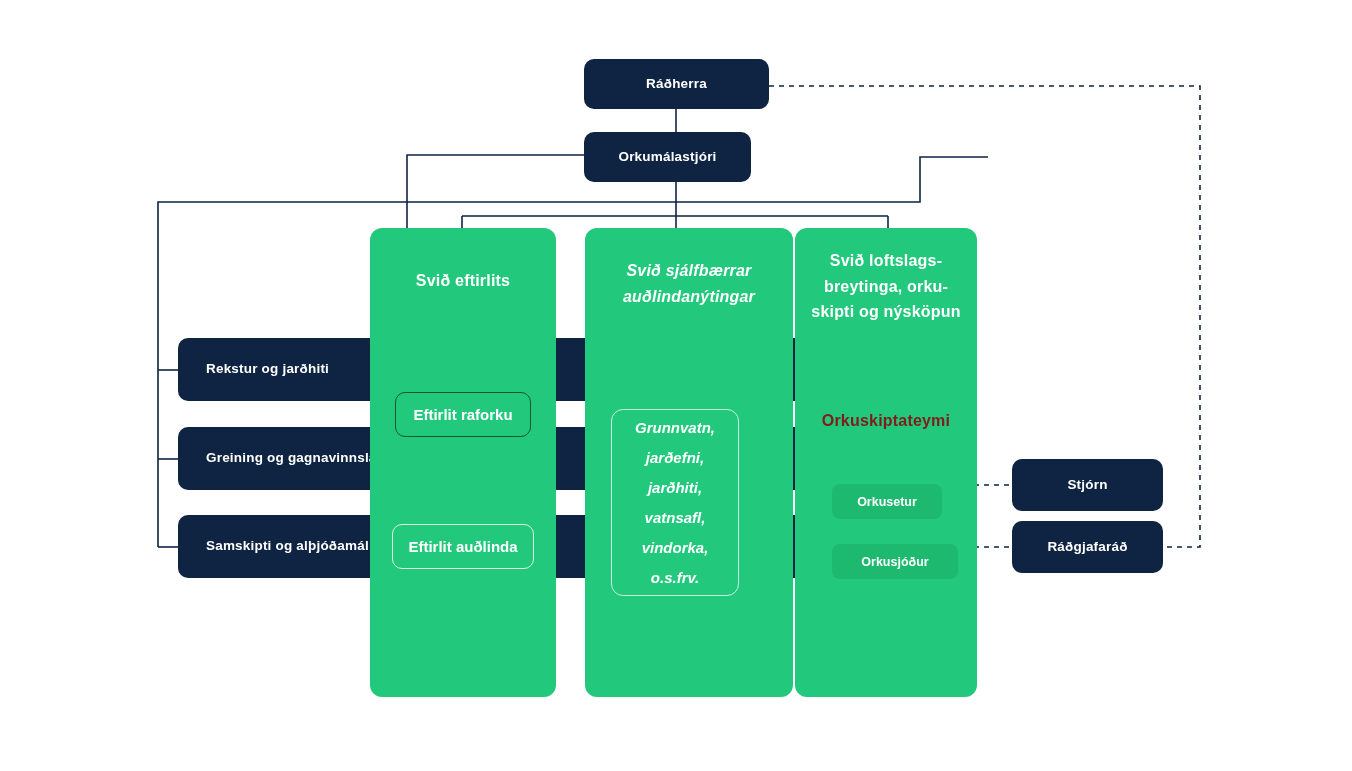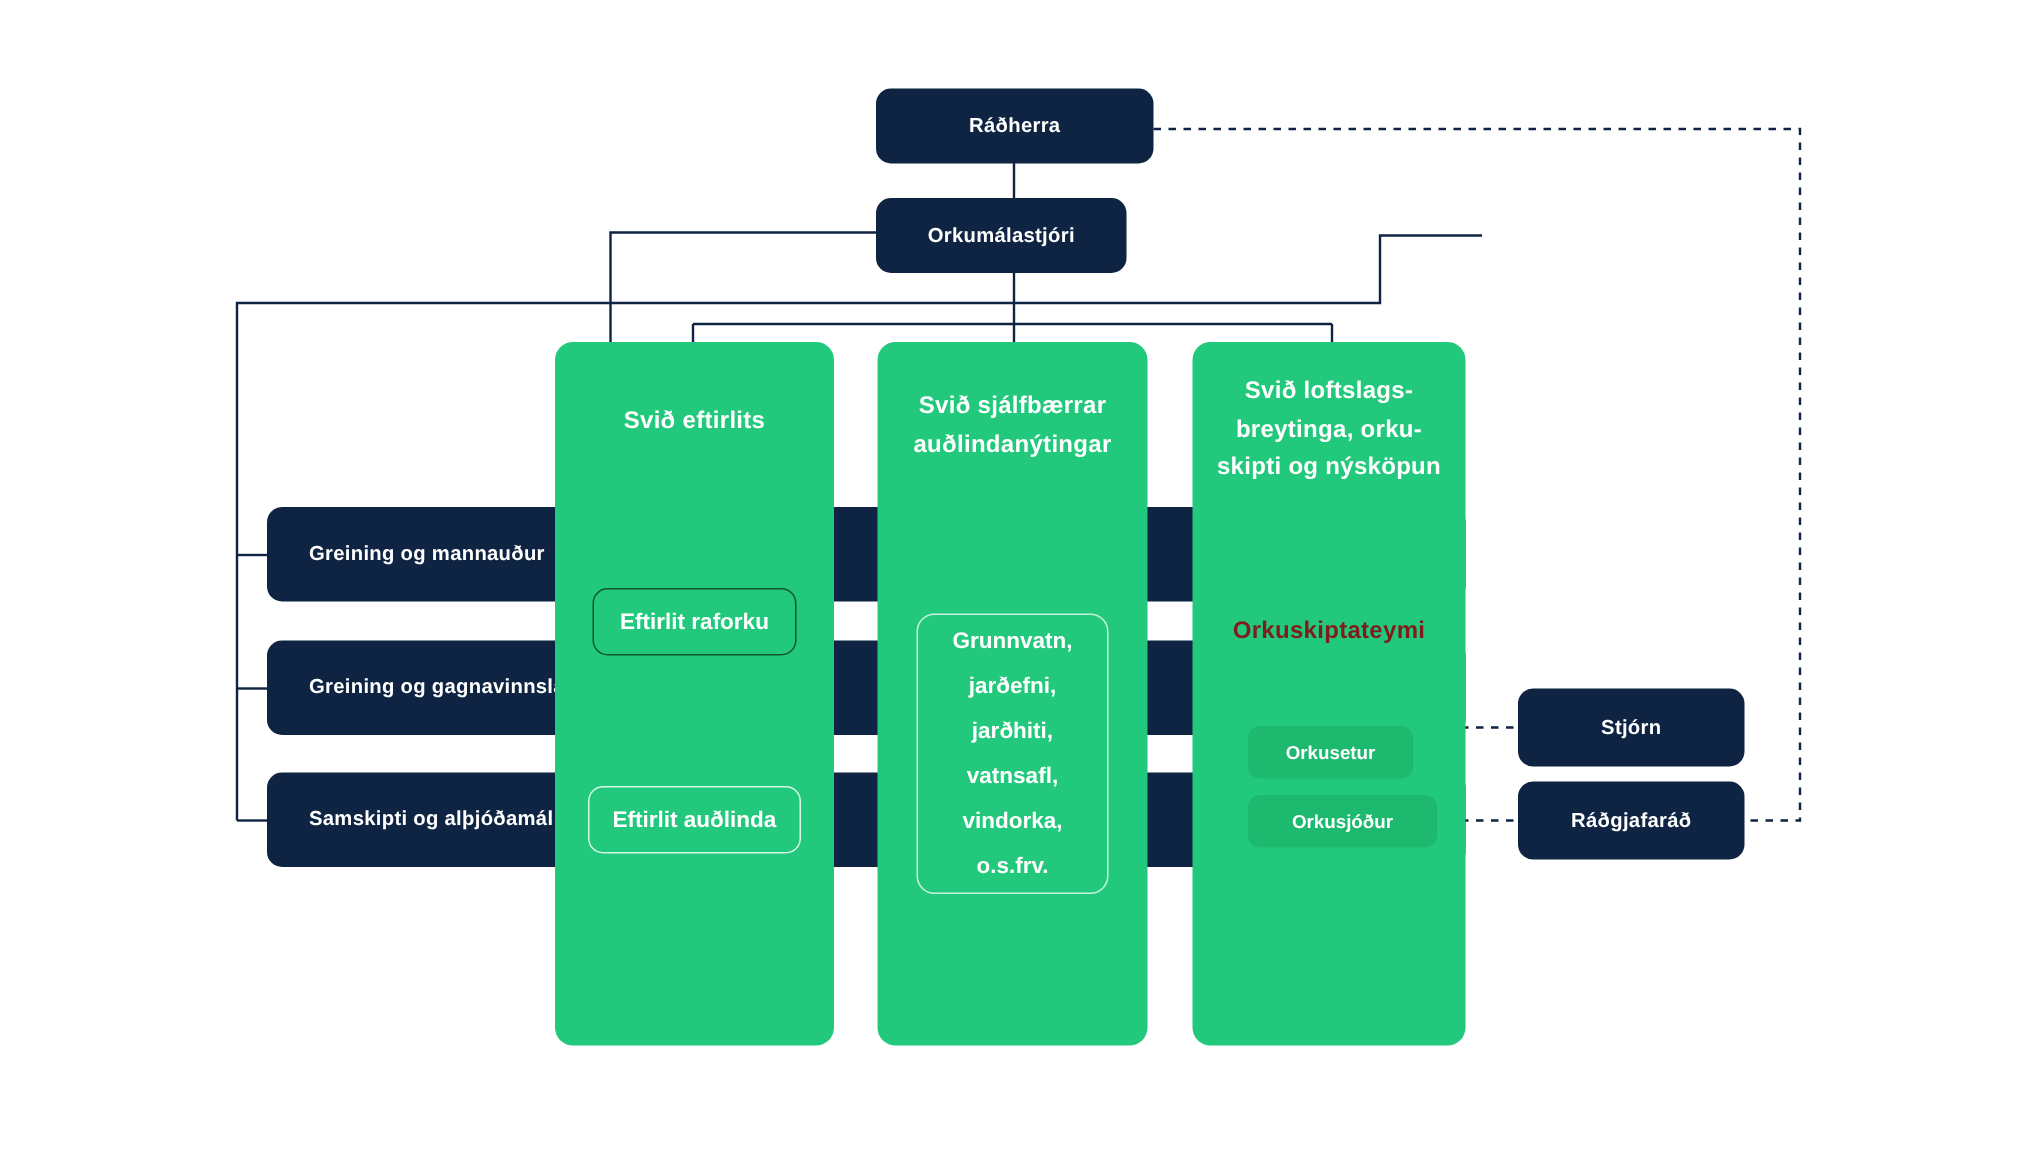--- a/index.html
+++ b/index.html
@@ -141,42 +141,42 @@
 
       <path d="M769,86 L1200,86 L1200,547 L1163,547"></path>
 
       <path d="M944,485 L1012,485"></path>
 
       <path d="M944,547 L1012,547"></path>
     </g>
   </svg>
 
   <div class="node navy" style="left:178px; top:338px; width:799px; height:63px; align-items:flex-start; padding-left:28px;">
-    <div class="title">Greining og mannauður</div>
+    <div class="title">Rekstur og jarðhiti</div>
   </div>
 
   <div class="node navy" style="left:178px; top:427px; width:799px; height:63px; align-items:flex-start; padding-left:28px;">
     <div class="title">Greining og gagnavinnsla</div>
   </div>
 
   <div class="node navy" style="left:178px; top:515px; width:799px; height:63px; align-items:flex-start; padding-left:28px;">
     <div class="title">Samskipti og alþjóðamál</div>
   </div>
 
   <div class="col" style="left:370px; top:228px; width:186px; height:469px;">
     <div class="col-title" style="top:40px;">Svið eftirlits</div>
     <div class="chip chip-outline-dark" style="left:25px; top:164px; width:136px; height:45px;">
       <span>Eftirlit raforku</span>
     </div>
     <div class="chip chip-outline-light" style="left:22px; top:296px; width:142px; height:45px;">
       <span>Eftirlit auðlinda</span>
     </div>
   </div>
 
-  <div class="col" style="left:585px; top:228px; width:180px; height:469px;">
+  <div class="col" style="left:585px; top:228px; width:208px; height:469px;font-style:italic;">
     <div class="col-title" style="top:30px;">Svið sjálfbærrar auðlindanýtingar</div>
     <div class="chip chip-list" style="left:26px; top:181px; width:128px; height:187px;">
       <span>Grunnvatn,</span>
       <span>jarðefni,</span>
       <span>jarðhiti,</span>
       <span>vatnsafl,</span>
       <span>vindorka,</span>
       <span>o.s.frv.</span>
     </div>
   </div>
@@ -184,21 +184,21 @@
   <div class="col" style="left:795px; top:228px; width:182px; height:469px;">
     <div class="col-title" style="top:20px;">
       <div>Svið loftslags-</div>
       <div>breytinga, orku-</div>
       <div>skipti og nýsköpun</div>
     </div>
     <div class="team-label" style="top:184px;">Orkuskiptateymi</div>
     <div class="chip chip-solid" style="left:37px; top:256px; width:110px; height:35px;">
       <span>Orkusetur</span>
     </div>
-    <div class="chip chip-solid" style="left:37px; top:302px; width:126px; height:35px;">
+    <div class="chip chip-solid" style="left:37px; top:316px; width:126px; height:35px;">
       <span>Orkusjóður</span>
     </div>
   </div>
 
   <div class="node navy" style="left:584px; top:59px; width:185px; height:50px;">
     <div class="title">Ráðherra</div>
   </div>
 
   <div class="node navy" style="left:584px; top:132px; width:167px; height:50px;">
     <div class="title">Orkumálastjóri</div>

